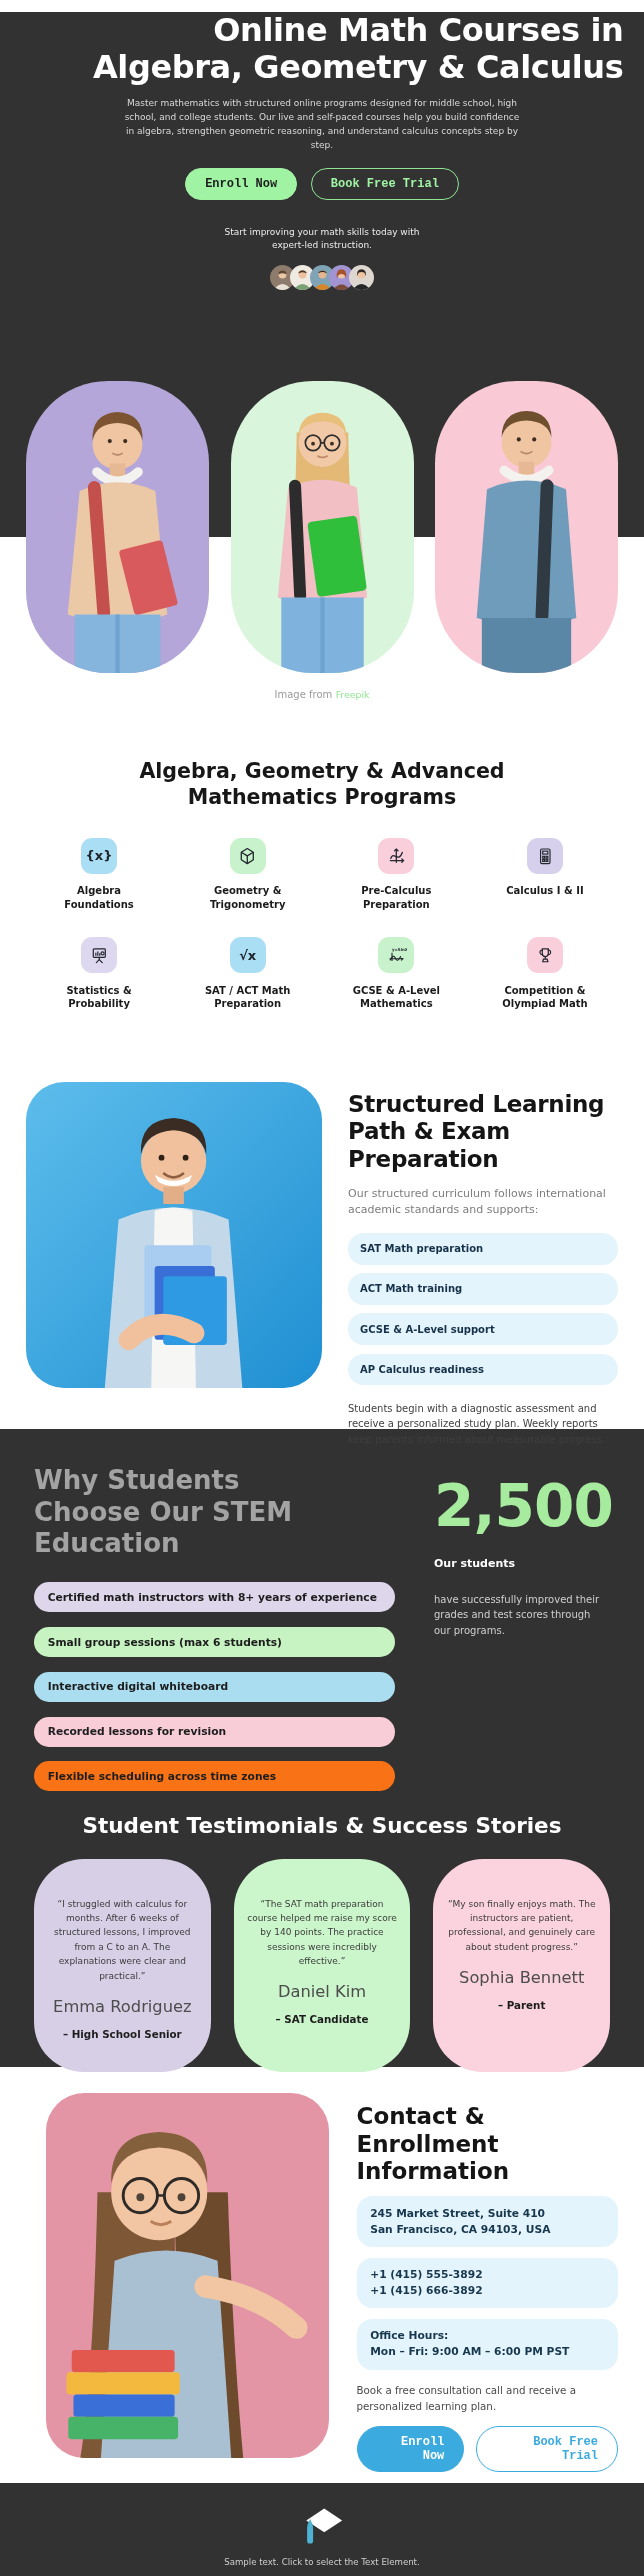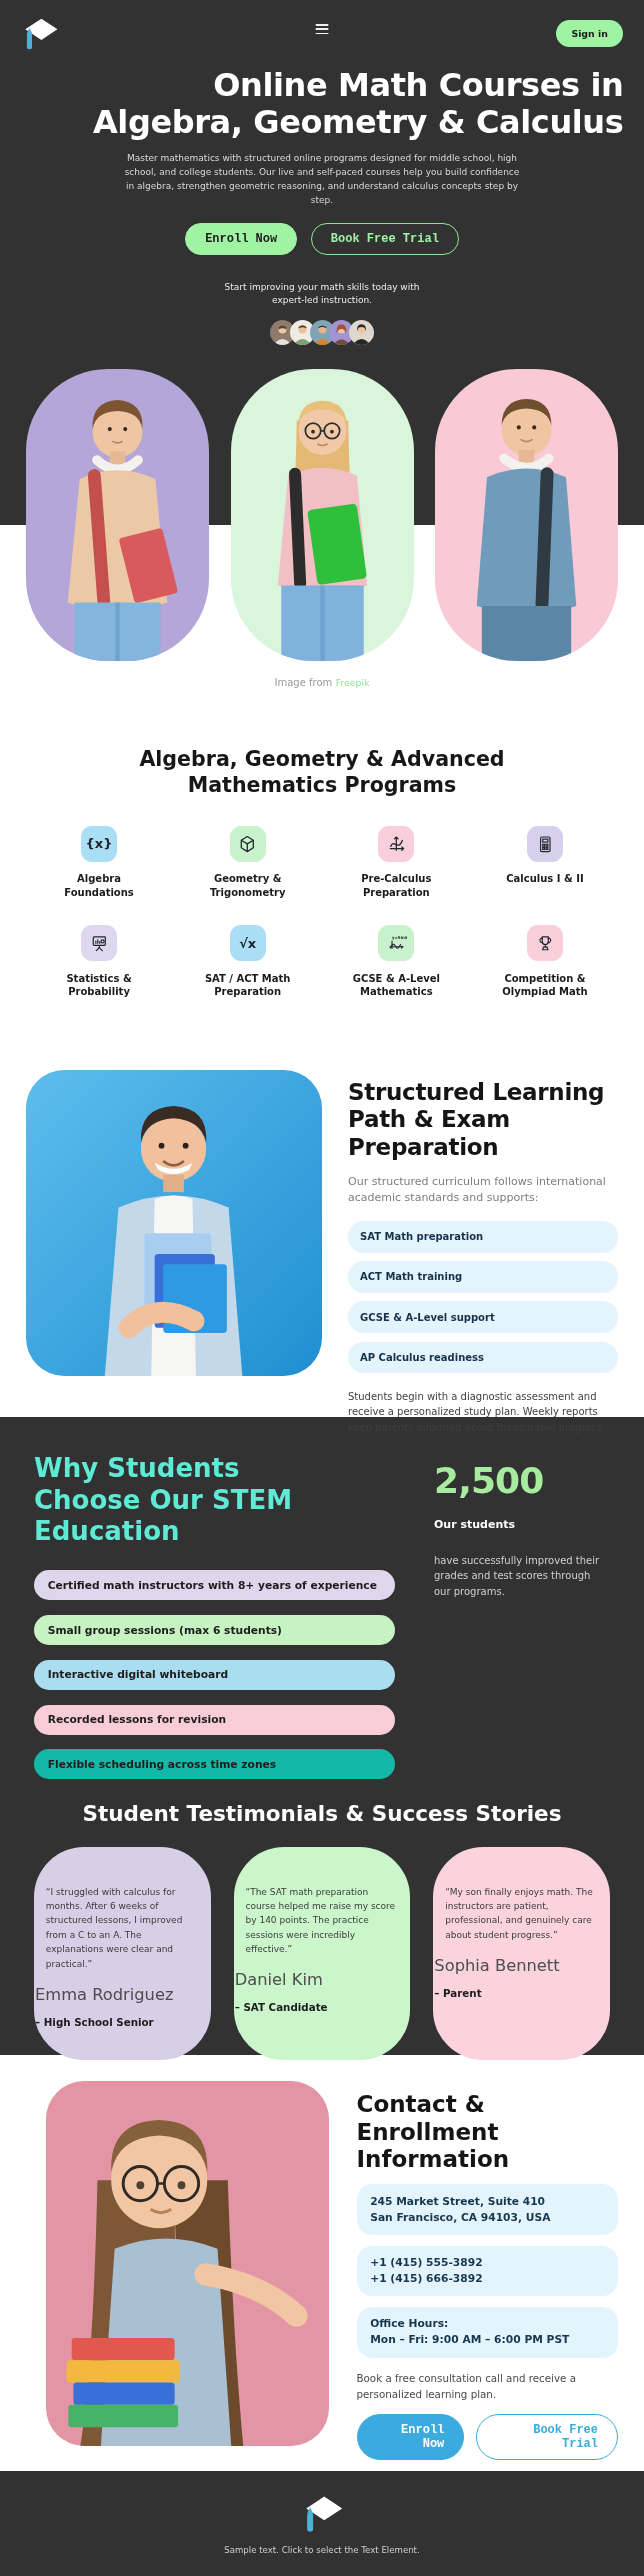--- a/index.html
+++ b/index.html
@@ -67,30 +67,30 @@
   .learn-right h2 { font-size: 23px; font-weight: 800; color: #151515; line-height: 1.2; letter-spacing: -0.3px; max-width: 266px; }
   .learn-intro { margin-top: 12px; color: #7d7d7d; font-size: 11px; line-height: 1.45; max-width: 258px; }
   .tags { display: grid; grid-template-columns: 1fr; gap: 8.6px; margin-top: 15.5px; max-width: 275px; }
   .tag { background: #e4f4fc; border-radius: 15.5px; padding: 10.3px 12px; font-size: 10px; font-weight: 700; color: #15324a; display: flex; align-items: center; }
   .learn-note { margin-top: 15.5px; font-size: 10px; color: #3f3f3f; line-height: 1.55; max-width: 275px; }
 
   
   .why-dark { height: 638px; padding: 36px 34px 0; }
   .why-cols { display: flex; justify-content: space-between; }
   .why-left { width: 378px; }
-  .why-left h2 { color: #5eead4; font-size: 26px; font-weight: 800; line-height: 1.22; max-width: 309px; }
+  .why-left h2 { color: #a3a3a3; font-size: 26px; font-weight: 800; line-height: 1.22; max-width: 309px; }
   .features { margin-top: 22px; }
   .feature { border-radius: 858px; padding: 8.6px 13.7px; font-size: 10.7px; font-weight: 700; color: #1d1d1d; margin-bottom: 14.6px; max-width: 361px; }
   .why-right { width: 176px; padding-top: 6.9px; }
-  .stat-value { color: #a7eb9e; font-size: 36px; font-weight: 800; letter-spacing: -0.9px; }
+  .stat-value { color: #a7eb9e; font-size: 58px; font-weight: 800; letter-spacing: -0.9px; }
   .stat-label { color: #ffffff; font-size: 11px; font-weight: 700; margin-top: 17px; }
   .stat-note { color: #cfcfcf; font-size: 10px; line-height: 1.55; margin-top: 22px; }
   .testi-h { color: #ffffff; text-align: center; font-size: 21.5px; font-weight: 800; margin-top: 6.9px; }
   .testi-row { display: flex; gap: 23px; margin-top: 20.6px; }
-  .testi-card { flex: 1; border-radius: 50px; height: 213px; padding: 38px 1px 0; text-align: left; }
+  .testi-card { flex: 1; border-radius: 50px; height: 213px; padding: 38px 1px 0; text-align: center; }
   .testi-quote { font-size: 9px; color: #3c3c3c; line-height: 1.6; max-width: 153px; margin: 0 auto; }
   .testi-name { font-size: 16.3px; color: #4d4d4d; font-weight: 400; margin-top: 13.7px; }
   .testi-role { font-size: 10.3px; color: #1d1d1d; font-weight: 700; margin-top: 12px; }
 
   
   .contact { height: 416px; background: #fff; display: flex; gap: 27.5px; padding: 26px 26px 0 46px; }
   .contact-img { width: 283px; height: 365px; border-radius: 38px; overflow: hidden; flex: none; }
   .contact-img svg { display: block; width: 100%; height: 100%; }
   .contact-right { width: 271px; padding-top: 10.3px; }
   .contact-right h2 { font-size: 23px; font-weight: 800; color: #151515; line-height: 1.2; max-width: 197px; }
@@ -102,35 +102,20 @@
   .btn-blue-line { background: transparent; color: #3babdf; border: 1.3px solid #3babdf; }
 
   
   .footer { height: 106px; display: flex; flex-direction: column; align-items: center; justify-content: center; gap: 10.3px; }
   .footer-text { color: #cfcfcf; font-size: 8.6px; }
 </style>
 </head>
 <body>
 
 <section class="hero-top dark-bg">
-  <div class="topbar">
-    <div class="logo">
-      <svg width="39" height="36" viewBox="0 0 46 42">
-        <polygon points="24,3 43,15.5 24,28 5,15.5" fill="#ffffff"></polygon>
-        <polygon points="7,20 10,13.5 13,20" fill="#4db3d4"></polygon>
-        <rect x="7" y="19" width="6" height="20" rx="2.5" fill="#4db3d4"></rect>
-      </svg>
-    </div>
-    <div class="hamburger">
-        <i></i>
-        <i></i>
-        <i></i>
-      </div>
-    <button class="signin-btn">Sign in</button>
-  </div>
 
   <h1 class="hero-title">
     <span>Online Math Courses in</span>
     <span>Algebra, Geometry &amp; Calculus</span>
   </h1>
   <p class="hero-sub">Master mathematics with structured online programs designed for middle school, high school, and college students. Our live and self-paced courses help you build confidence in algebra, strengthen geometric reasoning, and understand calculus concepts step by step.</p>
 
   <div class="hero-ctas">
     <button class="btn btn-green-fill">Enroll Now</button>
     <button class="btn btn-green-line">Book Free Trial</button>
@@ -370,21 +355,21 @@
 
 <section class="why-dark dark-bg">
   <div class="why-cols">
     <div class="why-left">
       <h2>Why Students Choose Our STEM Education</h2>
       <div class="features">
         <div class="feature" style="background: rgb(222, 215, 235);">Certified math instructors with 8+ years of experience</div>
         <div class="feature" style="background: rgb(199, 243, 194);">Small group sessions (max 6 students)</div>
         <div class="feature" style="background: rgb(169, 221, 239);">Interactive digital whiteboard</div>
         <div class="feature" style="background: rgb(249, 205, 216);">Recorded lessons for revision</div>
-        <div class="feature" style="background: #14b8a6;">Flexible scheduling across time zones</div>
+        <div class="feature" style="background: #f97316;">Flexible scheduling across time zones</div>
       </div>
     </div>
     <div class="why-right">
       <div class="stat-value">2,500</div>
       <div class="stat-label">Our students</div>
       <div class="stat-note">have successfully improved their grades and test scores through our programs.</div>
     </div>
   </div>
 
   <h2 class="testi-h">Student Testimonials &amp; Success Stories</h2>

